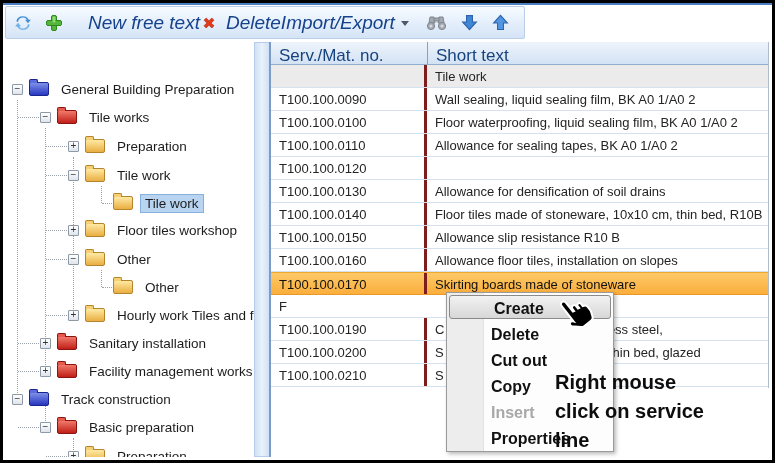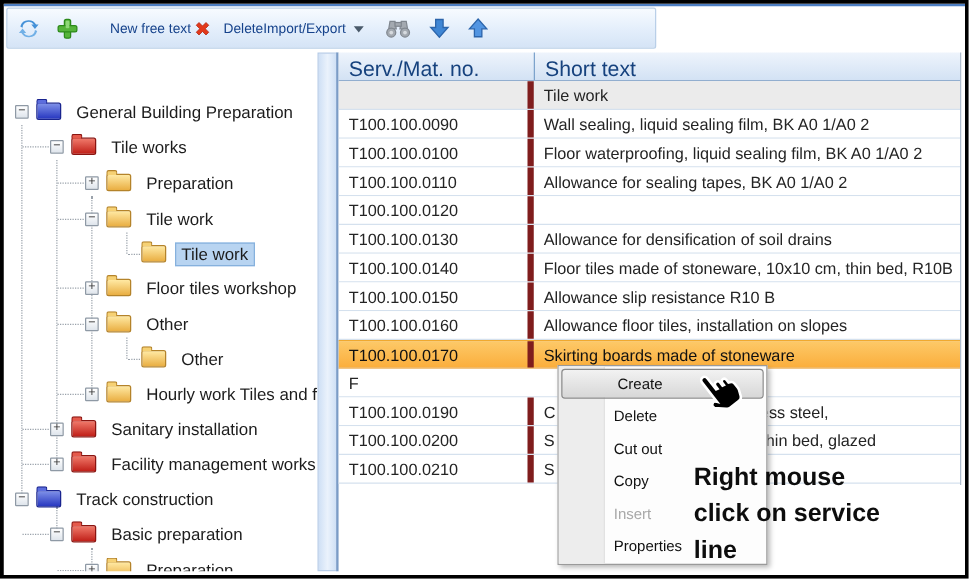--- a/index.html
+++ b/index.html
@@ -4,21 +4,21 @@
 <style>
   html,body{margin:0;padding:0;background:#fff;}
   .frame{position:relative;width:775px;height:463px;border:3px solid #000;box-sizing:border-box;
          font-family:"Liberation Sans", sans-serif;background:#fff;overflow:hidden;}
   
   .topline{position:absolute;left:0;top:0;width:769px;height:2px;background:#4d7ec2;}
   
   .toolbar{position:absolute;left:2px;top:3px;width:520px;height:33px;box-sizing:border-box;
            background:linear-gradient(180deg,#f7fbff 0%,#e3eefb 55%,#d5e4f6 100%);
            border:1px solid #b9cfe8;border-radius:2px;display:flex;align-items:center;}
-  .tlabel{color:#15428b;font-size:11px;white-space:nowrap;cursor:default;}
+  .tlabel{color:#15428b;font-size:19px;white-space:nowrap;cursor:default;font-style:italic;}
   .ticon{display:inline-flex;align-items:center;justify-content:center;}
   .mlr8{margin-left:8px;} .mlr12{margin-left:13px;} .mlr24{margin-left:25px;}
   .mlr36{} .mlr5{margin-left:5px;} .mlr16{margin-left:16px;} .mlr14{margin-left:14px;}
   
   .tree{position:absolute;left:2px;top:39px;width:249px;height:415px;background:#fff;overflow:hidden;}
   .trow{position:absolute;height:22px;display:flex;align-items:center;white-space:nowrap;}
   .trow::before{content:"";position:absolute;top:11px;border-top:1px dotted #9aa2ab;}
   .lvl1::before,.lvl2::before{left:-22px;width:21px;}
   .lvl3::before{left:-11px;width:10px;}
   .lvl0::before{display:none;}
@@ -44,32 +44,32 @@
   
   .tablewrap{position:absolute;left:268px;top:39px;width:497px;height:415px;background:#fff;}
   .tleftedge{position:absolute;left:266px;top:39px;width:2px;height:415px;background:#7b9cc6;}
   .trightedge{position:absolute;left:765px;top:39px;width:1px;height:346px;background:#aebccc;}
   .thead{position:absolute;left:0;top:0;width:497px;height:23px;box-sizing:border-box;
          background:linear-gradient(180deg,#eef4fc,#d3e2f4);border-bottom:1px solid #92aecf;display:flex;}
   .thc{font-size:17px;color:#16427e;padding:4px 0 0 8px;box-sizing:border-box;}
   .thc1{width:156px;} .thc2{width:341px;border-left:1px solid #7da3cc;}
   .row{position:absolute;left:0;width:497px;height:23px;box-sizing:border-box;display:flex;
        border-bottom:1px solid #d5e1ee;background:#fff;font-size:13px;color:#242424;}
-  .row .c1{width:156px;box-sizing:border-box;padding:4px 0 0 8px;border-right:5px solid #7f1d1d;overflow:hidden;white-space:nowrap;}
+  .row .c1{width:156px;box-sizing:border-box;padding:4px 0 0 8px;border-right:3px solid #7f1d1d;overflow:hidden;white-space:nowrap;}
   .row .c2{width:341px;box-sizing:border-box;padding:4px 0 0 8px;overflow:hidden;white-space:nowrap;position:relative;}
   .row.group{background:#ebebeb;}
   .row.selrow{background:linear-gradient(180deg,#fdc968,#fbae3c);border-top:1px solid #f0a92f;border-bottom:1px solid #e8992a;color:#111;}
   .frag{position:absolute;left:178px;top:4px;}
   .frag2{position:absolute;left:182px;top:4px;}
   
   .menu{position:absolute;left:443px;top:289px;width:168px;height:160px;box-sizing:border-box;
         background:#fdfdfd;border:1px solid #9a9a9a;box-shadow:2px 2px 4px rgba(0,0,0,.28);z-index:5;}
   .menugutter{position:absolute;left:0;top:0;width:36px;height:100%;background:#ededed;border-right:1px solid #e2e2e2;}
-  .mi{position:absolute;left:0;width:100%;height:26px;box-sizing:border-box;font-size:12px;color:#111;
-      padding:5px 0 0 44px;cursor:default;}
+  .mi{position:absolute;left:0;width:100%;height:26px;box-sizing:border-box;font-size:16px;color:#111;
+      padding:5px 0 0 44px;cursor:default;font-weight:bold;}
   .mi.hi{left:2px;top:2px;width:162px;height:24px;background:linear-gradient(180deg,#f2f2f2,#d7d7d7);
          border:1px solid #8a8a8a;border-radius:3px;padding-top:4px;}
   .mi.dis{color:#a8a8a8;}
   
   .hand{position:absolute;left:550px;top:286px;width:46px;height:48px;z-index:7;}
   
   .annot{position:absolute;left:552px;top:365px;z-index:8;font-size:20px;line-height:29px;
          font-weight:bold;color:#0d0d0d;white-space:nowrap;}
 </style>
 </head>

